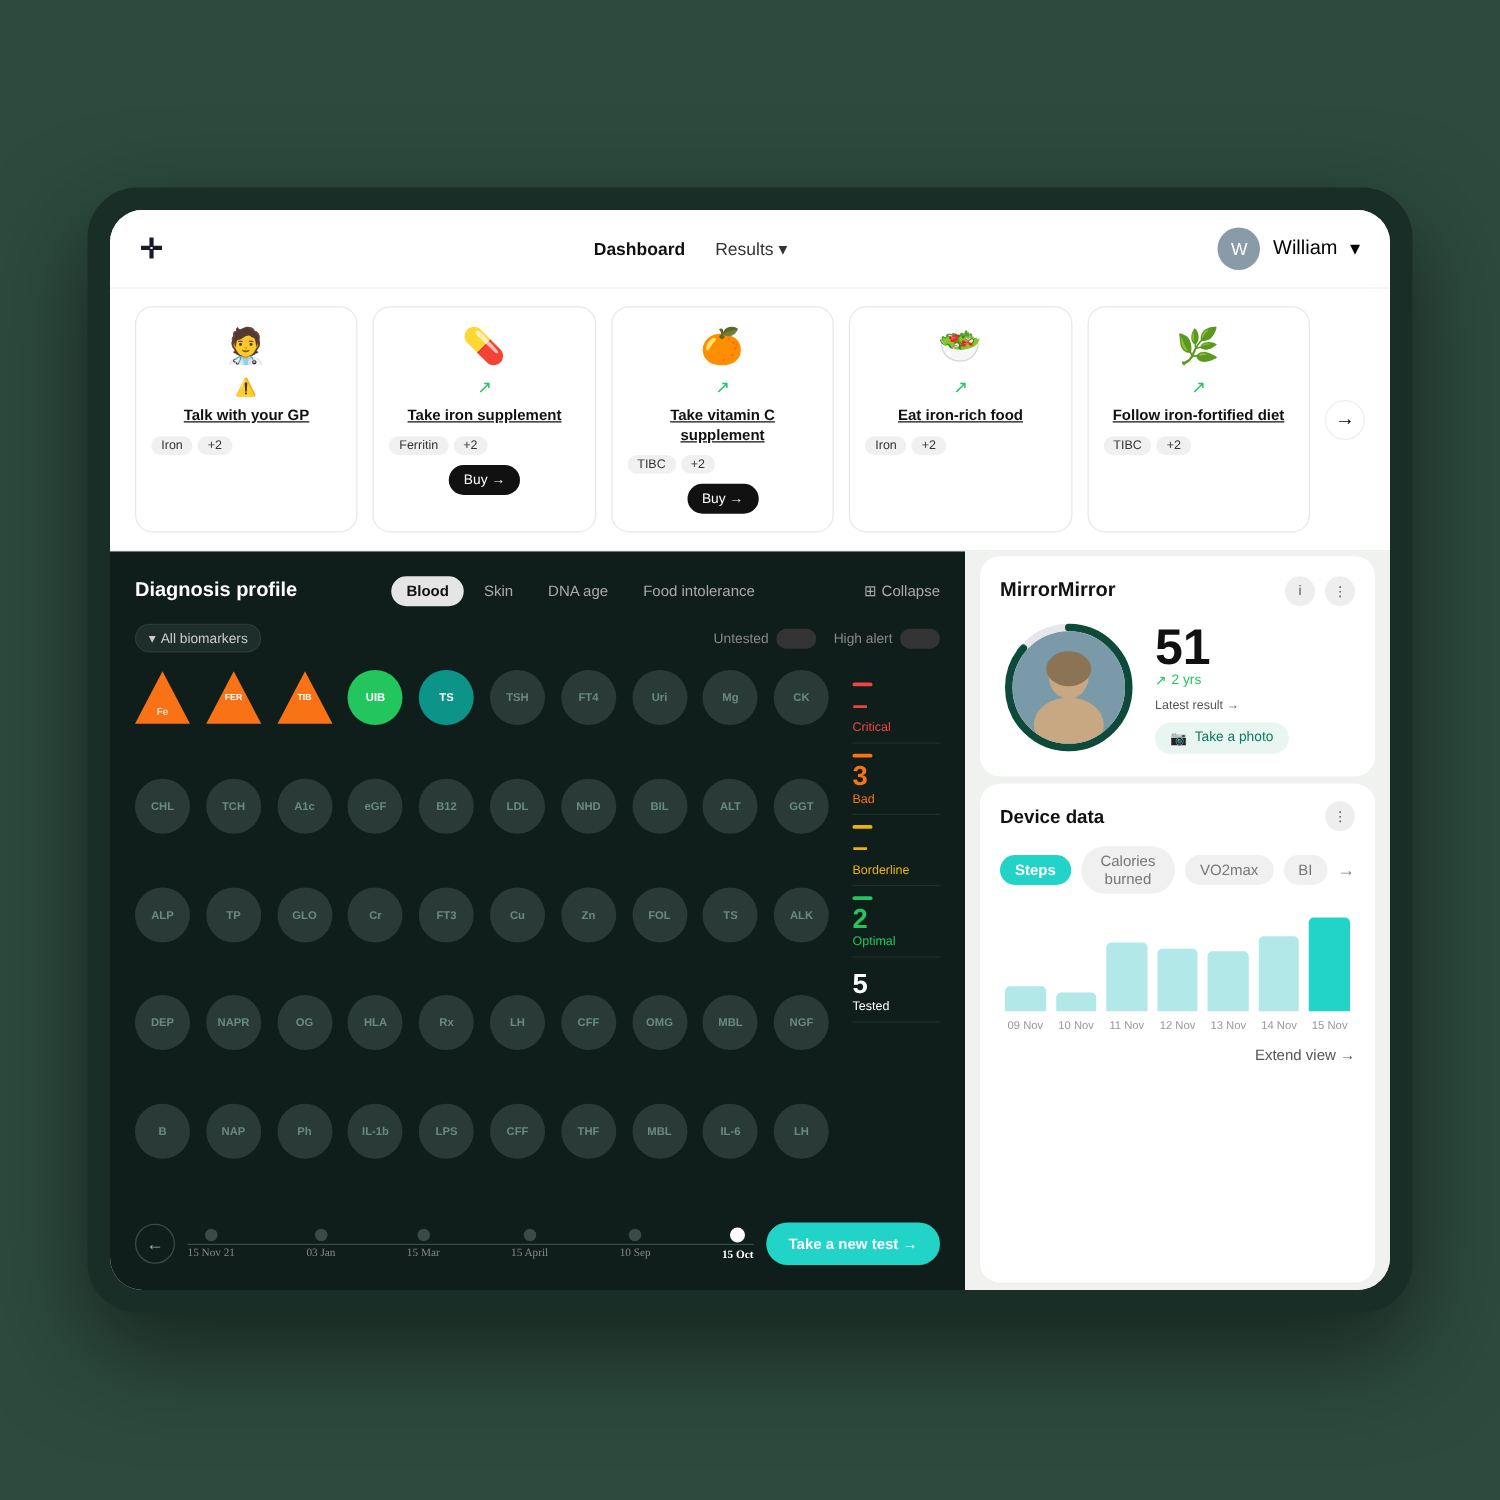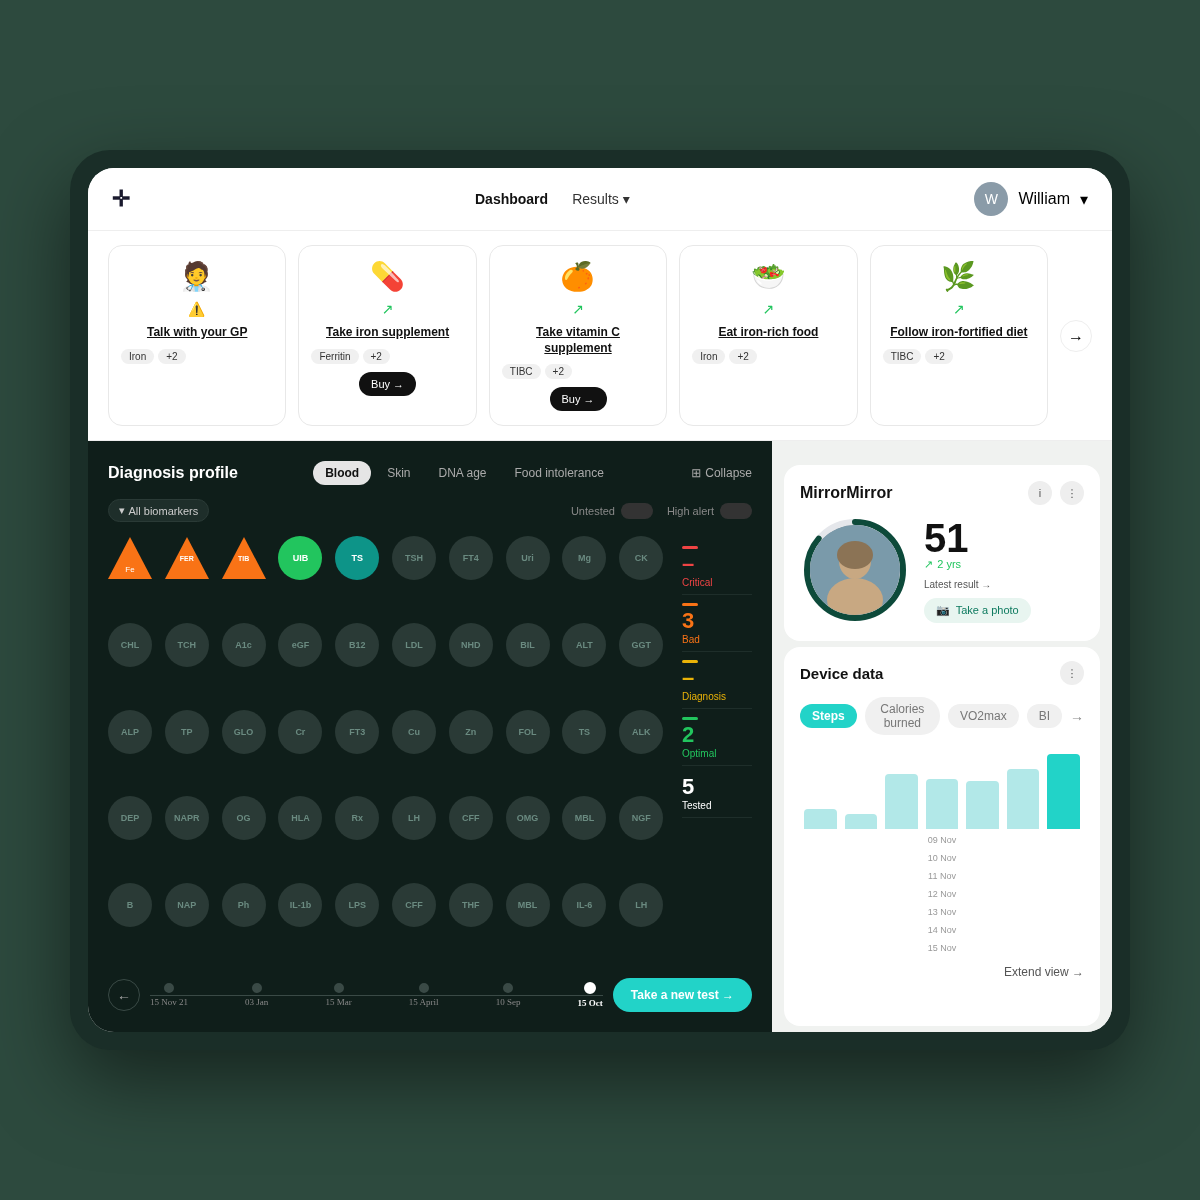--- a/index.html
+++ b/index.html
@@ -382,21 +382,21 @@
       background: #f0f2f0;
       display: flex;
       flex-direction: column;
       gap: 0;
       overflow: hidden;
     }
     
     .mirror-card {
       background: #fff;
       padding: 16px;
-      margin: 24px 12px 6px;
+      margin: 4px 12px 6px;
       border-radius: 16px;
     }
     .mirror-header {
       display: flex;
       align-items: center;
       justify-content: space-between;
       margin-bottom: 10px;
     }
     .mirror-title {
       font-size: 16px;
@@ -555,21 +555,20 @@
       background: #b2e8e8;
     }
     .bar.highlight {
       background: #22d3c8;
     }
     .chart-labels {
       display: flex;
       gap: 8px;
       padding: 0 4px;
       margin-bottom: 12px;
-      flex-direction: column;
     }
     .chart-label {
       flex: 1;
       text-align: center;
       font-size: 9px;
       color: #999;
     }
     .extend-view-link {
       text-align: right;
       font-size: 12px;
@@ -790,21 +789,21 @@
               <div class="status-name s-critical">Critical</div>
             </div>
             <div class="status-item">
               <div class="status-bar" style="background:#f97316;"></div>
               <div class="status-count s-bad">3</div>
               <div class="status-name s-bad">Bad</div>
             </div>
             <div class="status-item">
               <div class="status-bar" style="background:#eab308;"></div>
               <div class="status-count s-borderline">–</div>
-              <div class="status-name s-borderline">Diagnosis</div>
+              <div class="status-name s-borderline">Borderline</div>
             </div>
             <div class="status-item">
               <div class="status-bar" style="background:#22c55e;"></div>
               <div class="status-count s-optimal">2</div>
               <div class="status-name s-optimal">Optimal</div>
             </div>
             <div class="status-item">
               <div class="status-count s-tested">5</div>
               <div class="status-name s-tested">Tested</div>
             </div>

